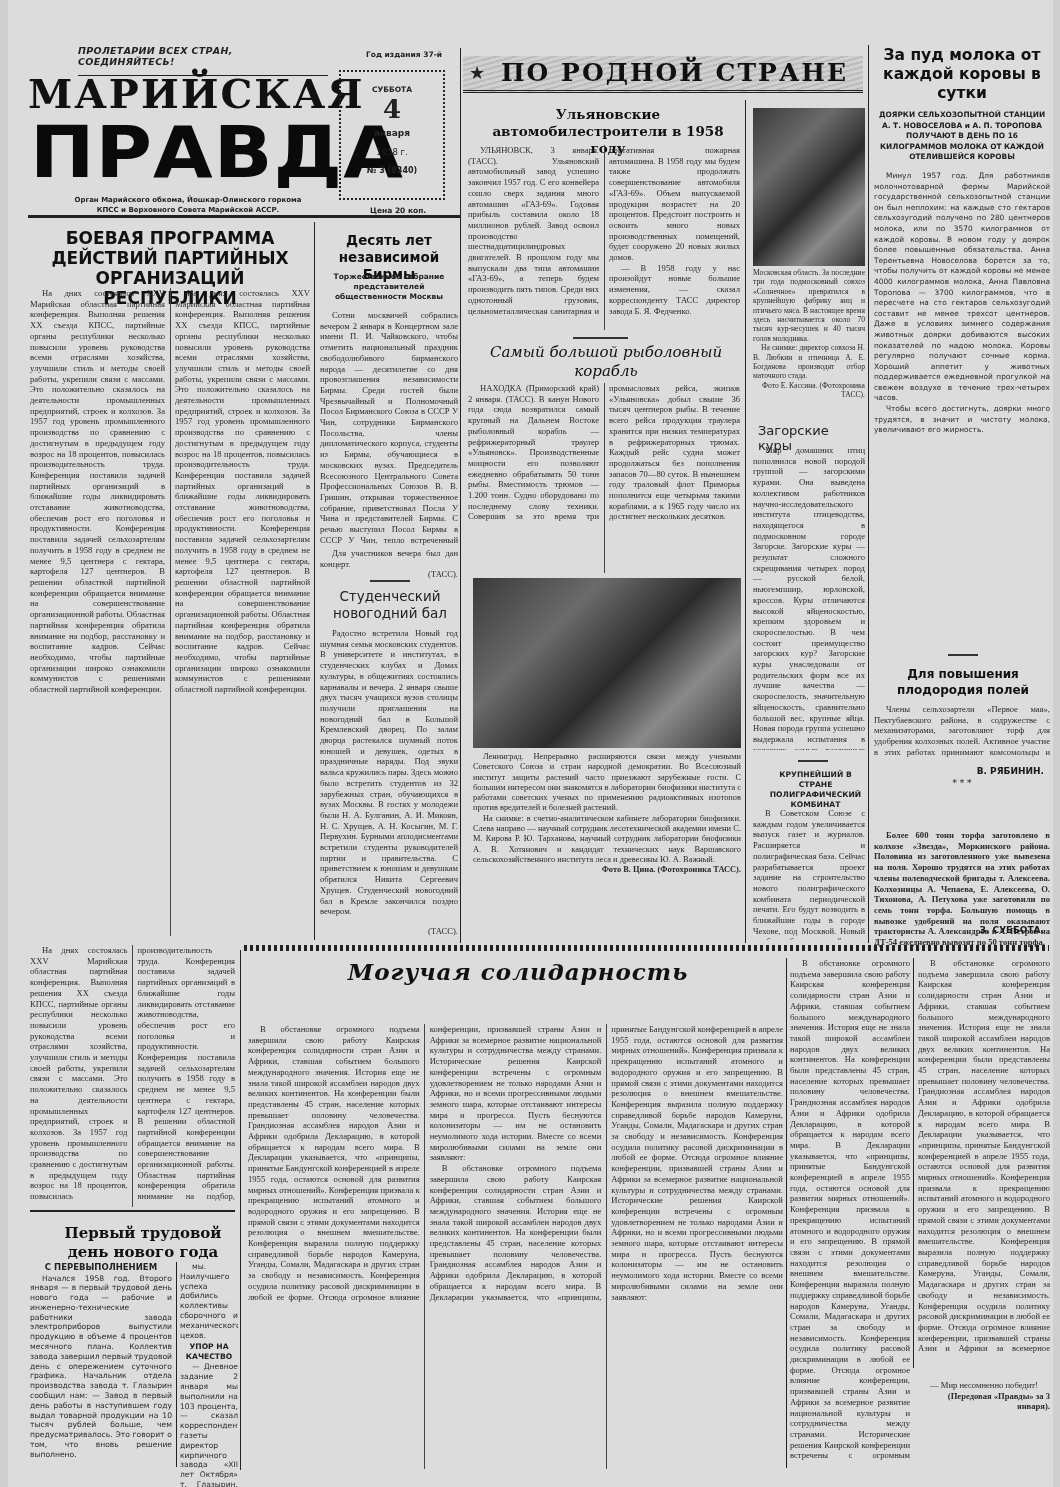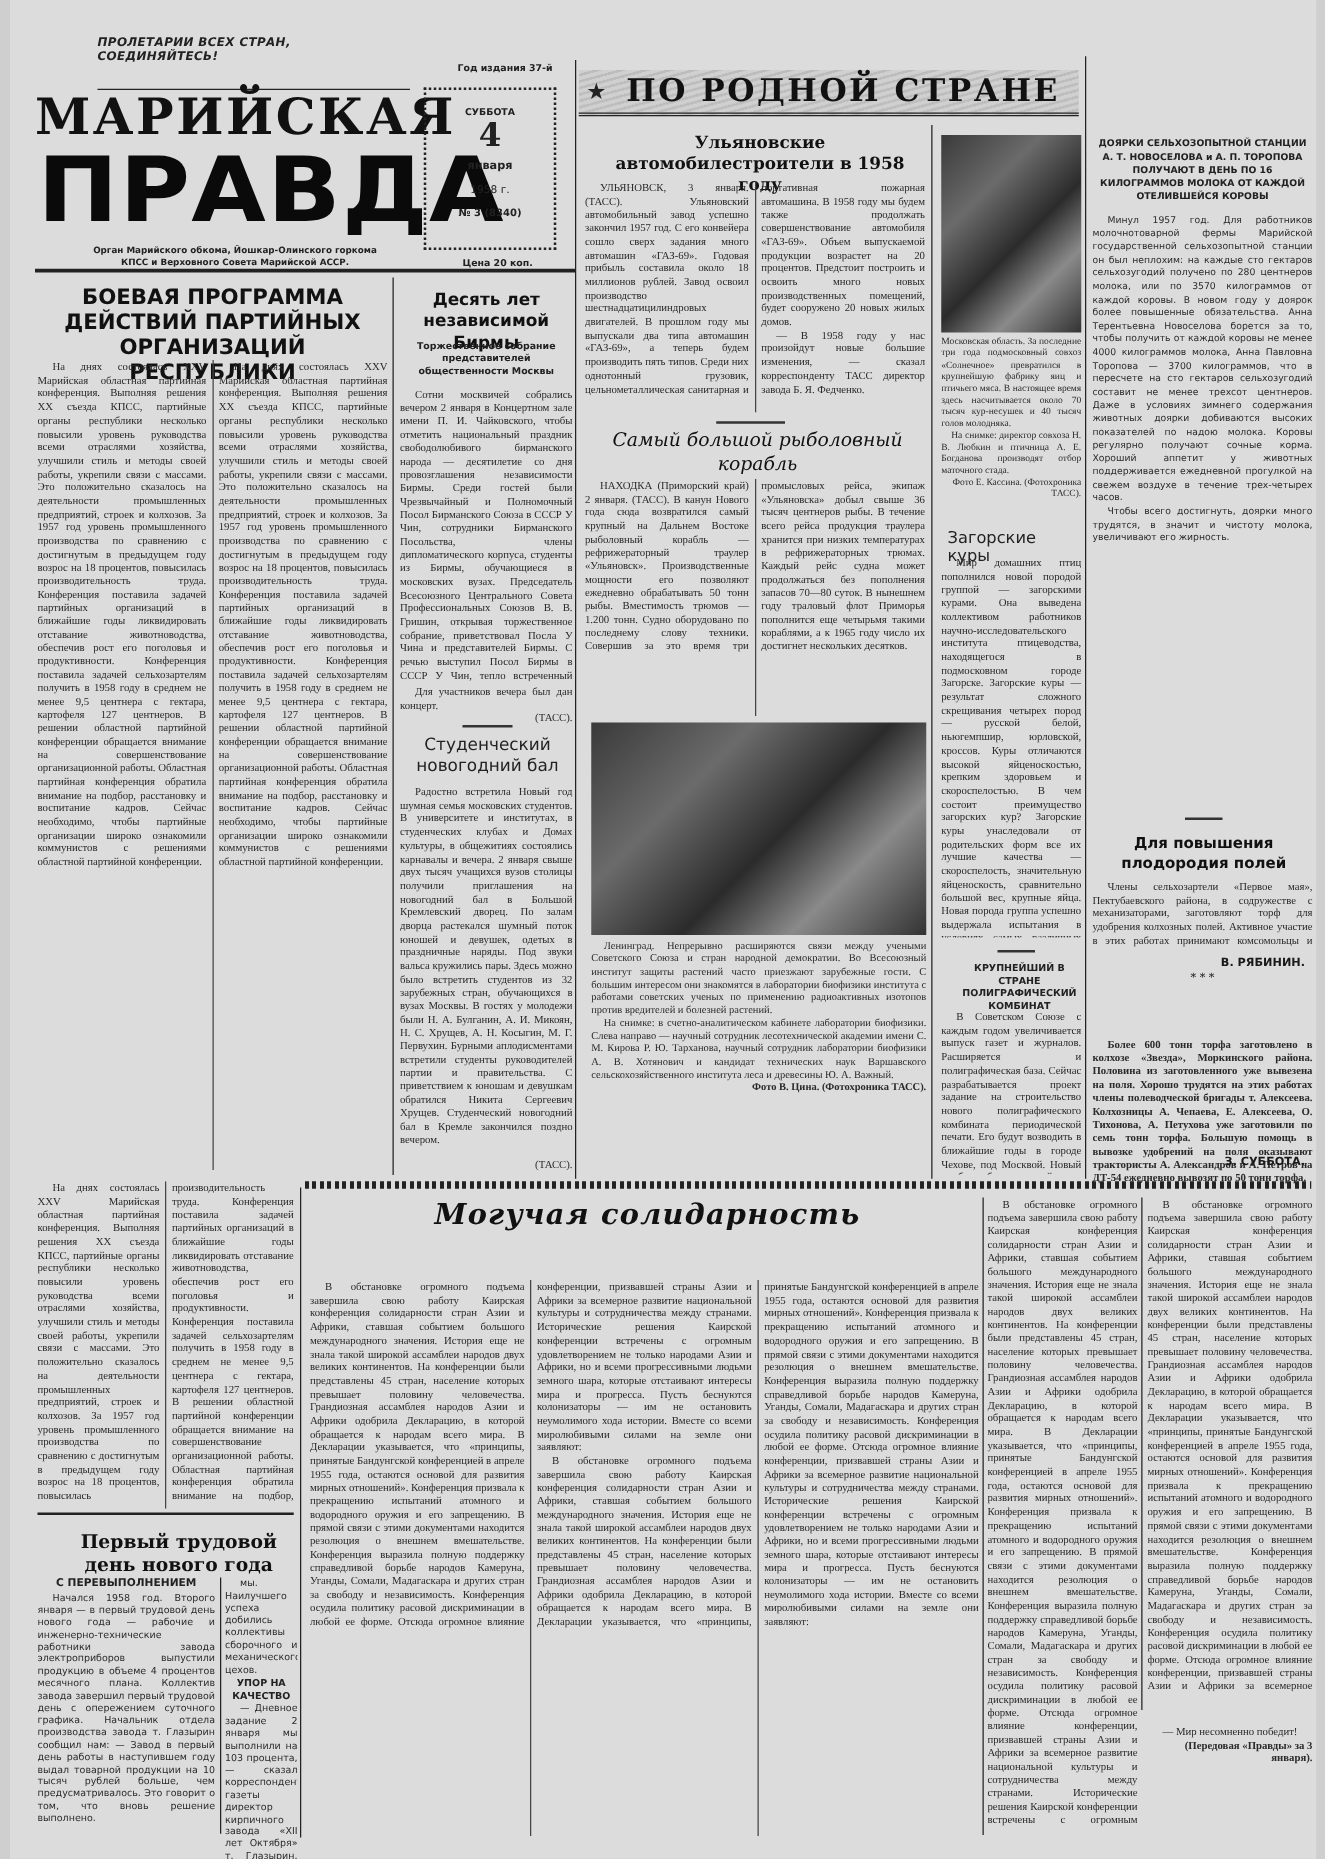--- a/index.html
+++ b/index.html
@@ -31,21 +31,21 @@
   .caption { font-family:"Liberation Serif", serif; font-size:8.4px; line-height:10.3px; color:#2a2a2a; text-align:justify; }
   .sign { font-family:"DejaVu Sans", sans-serif; font-weight:bold; font-size:9px; text-align:right; }
   .wavy { position:absolute; height:6px; background:repeating-linear-gradient(90deg,#222 0 3px,transparent 3px 6px); }
   .dash-sep { position:absolute; height:2px; background:#333; }
 </style>
 </head>
 <body>
 
 <div class="page">
 
-  <div class="abs" style="left:70px;top:29px;width:250px;font-family:'DejaVu Sans',sans-serif;font-weight:bold;font-style:italic;font-size:9.5px;letter-spacing:0.3px;color:#222;border-bottom:1.5px solid #222;padding-bottom:20px;">ПРОЛЕТАРИИ ВСЕХ СТРАН, СОЕДИНЯЙТЕСЬ!</div>
+  <div class="abs" style="left:70px;top:45px;width:250px;font-family:'DejaVu Sans',sans-serif;font-weight:bold;font-style:italic;font-size:9.5px;letter-spacing:0.3px;color:#222;border-bottom:1.5px solid #222;padding-bottom:8px;">ПРОЛЕТАРИИ ВСЕХ СТРАН, СОЕДИНЯЙТЕСЬ!</div>
 
   <div class="abs" style="left:20px;top:72px;width:300px;font-family:'DejaVu Serif',serif;font-weight:bold;font-size:40px;letter-spacing:2px;color:#111;line-height:44px;">МАРИЙСКАЯ</div>
 
   <div class="abs" style="left:22px;top:112px;width:300px;font-family:'DejaVu Sans',sans-serif;font-weight:bold;font-size:72px;letter-spacing:1px;color:#0a0a0a;line-height:80px;transform:scaleX(1.07);transform-origin:left;">ПРАВДА</div>
 
   <div class="abs" style="left:60px;top:195px;width:240px;font-family:'DejaVu Sans',sans-serif;font-weight:bold;font-size:7px;line-height:10px;color:#222;text-align:center;">Орган Марийского обкома, Йошкар-Олинского горкома КПСС и Верховного Совета Марийской АССР.</div>
 
   <div class="abs" style="left:358px;top:50px;font-family:'DejaVu Sans',sans-serif;font-weight:bold;font-size:7.5px;color:#222;">Год издания 37-й</div>
 
   <div class="abs" style="left:331px;top:70px;width:102px;height:126px;border:2px dotted #222;text-align:center;font-family:'DejaVu Sans',sans-serif;color:#222;">
@@ -123,20 +123,21 @@
   <div class="abs txt" style="left:745px;top:445px;width:112px;height:305px;">
     <p>Мир домашних птиц пополнился новой породой группой — загорскими курами. Она выведена коллективом работников научно-исследовательского института птицеводства, находящегося в подмосковном городе Загорске. Загорские куры — результат сложного скрещивания четырех пород — русской белой, ньюгемпшир, юрловской, кроссов. Куры отличаются высокой яйценоскостью, крепким здоровьем и скороспелостью. В чем состоит преимущество загорских кур? Загорские куры унаследовали от родительских форм все их лучшие качества — скороспелость, значительную яйценоскость, сравнительно большой вес, крупные яйца. Новая порода группа успешно выдержала испытания в условиях самых различных климатических зон — Сибири, Северного Кавказа, центральных областей страны.</p>
   </div>
   <div class="dash-sep" style="left:790px;top:760px;width:30px;"></div>
 
   <div class="abs sub-caps" style="left:760px;top:770px;width:95px;font-size:7.6px;line-height:10px;">КРУПНЕЙШИЙ В СТРАНЕ ПОЛИГРАФИЧЕСКИЙ КОМБИНАТ</div>
   <div class="abs txt" style="left:745px;top:808px;width:112px;height:132px;">
     <p>В Советском Союзе с каждым годом увеличивается выпуск газет и журналов. Расширяется и полиграфическая база. Сейчас разрабатывается проект задание на строительство нового полиграфического комбината периодической печати. Его будут возводить в ближайшие годы в городе Чехове, под Москвой. Новый комбинат будет крупнейшим в стране предприятием такого профиля. Мощность его — 2 миллиарда листов-оттисков газет в год.</p>
   </div>
 
+  <div class="abs head-sans" style="left:866px;top:46px;width:176px;font-size:15.5px;line-height:19px;">За пуд молока от каждой коровы в сутки</div>
   <div class="abs sub-caps" style="left:870px;top:110px;width:168px;font-size:7.4px;line-height:10.6px;">ДОЯРКИ СЕЛЬХОЗОПЫТНОЙ СТАНЦИИ А. Т. НОВОСЕЛОВА и А. П. ТОРОПОВА ПОЛУЧАЮТ В ДЕНЬ ПО 16 КИЛОГРАММОВ МОЛОКА ОТ КАЖДОЙ ОТЕЛИВШЕЙСЯ КОРОВЫ</div>
   <div class="abs txt" style="left:866px;top:171px;width:176px;height:400px;font-family:'DejaVu Sans',sans-serif;font-size:7.4px;line-height:10.6px;">
     <p>Минул 1957 год. Для работников молочнотоварной фермы Марийской государственной сельхозопытной станции он был неплохим: на каждые сто гектаров сельхозугодий получено по 280 центнеров молока, или по 3570 килограммов от каждой коровы. В новом году у доярок более повышенные обязательства. Анна Терентьевна Новоселова борется за то, чтобы получить от каждой коровы не менее 4000 килограммов молока, Анна Павловна Торопова — 3700 килограммов, что в пересчете на сто гектаров сельхозугодий составит не менее трехсот центнеров. Даже в условиях зимнего содержания животных доярки добиваются высоких показателей по надою молока. Коровы регулярно получают сочные корма. Хороший аппетит у животных поддерживается ежедневной прогулкой на свежем воздухе в течение трех-четырех часов.</p>
     <p>Чтобы всего достигнуть, доярки много трудятся, в значит и чистоту молока, увеличивают его жирность.</p>
   </div>
   <div class="dash-sep" style="left:940px;top:654px;width:30px;"></div>
 
   <div class="abs head-sans" style="left:870px;top:666px;width:170px;font-size:12px;line-height:16px;">Для повышения плодородия полей</div>
   <div class="abs txt" style="left:866px;top:704px;width:176px;height:55px;">
     <p>Члены сельхозартели «Первое мая», Пектубаевского района, в содружестве с механизаторами, заготовляют торф для удобрения колхозных полей. Активное участие в этих работах принимают комсомольцы и молодежь колхоза.</p>

